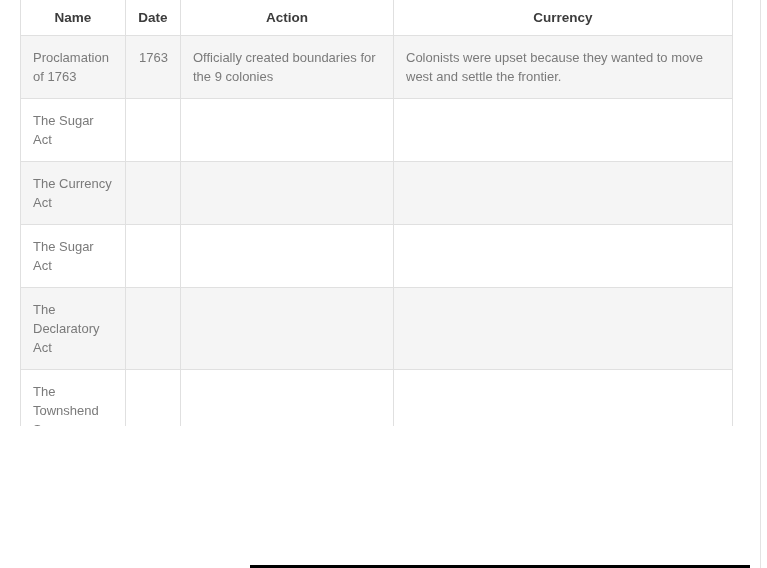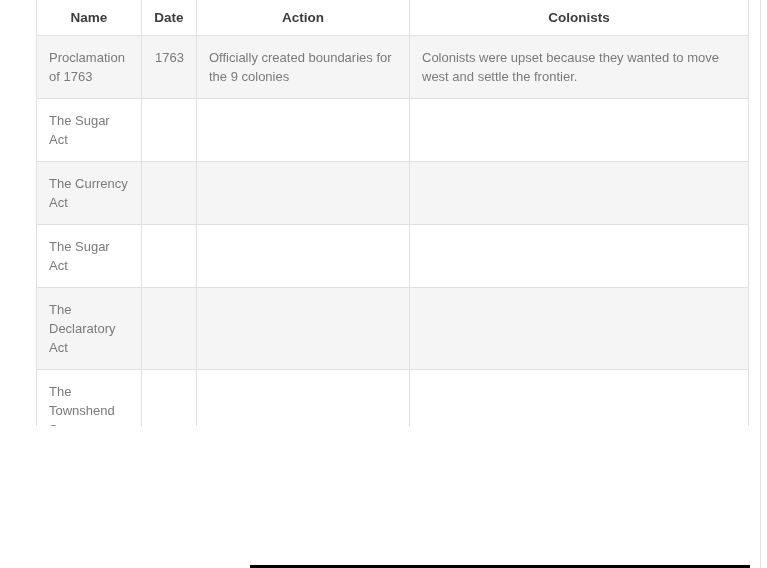--- a/index.html
+++ b/index.html
@@ -44,21 +44,21 @@
     left: 250px;
     bottom: 0;
     width: 500px;
     height: 3px;
     background: #000000;
   }
 
   #table-viewport {
     position: absolute;
     top: 0;
-    left: 36px;
+    left: 20px;
     width: 713px;
     height: 426px;
     overflow: hidden;
   }
 
   table.grid {
     border-collapse: collapse;
     table-layout: fixed;
     width: 712px;
     background: #ffffff;
@@ -119,21 +119,21 @@
         <col class="c-name">
         <col class="c-date">
         <col class="c-action">
         <col class="c-reaction">
       </colgroup>
       <thead>
         <tr>
           <th>Name</th>
           <th>Date</th>
           <th>Action</th>
-          <th>Colonists</th>
+          <th>Currency</th>
         </tr>
       </thead>
       <tbody id="table-body">
           <tr class="row-shaded">
             <td>
               <span class="cell-text">Proclamation of 1763</span>
             </td>
             <td class="cell-date">
               <span class="cell-text">1763</span>
             </td>

